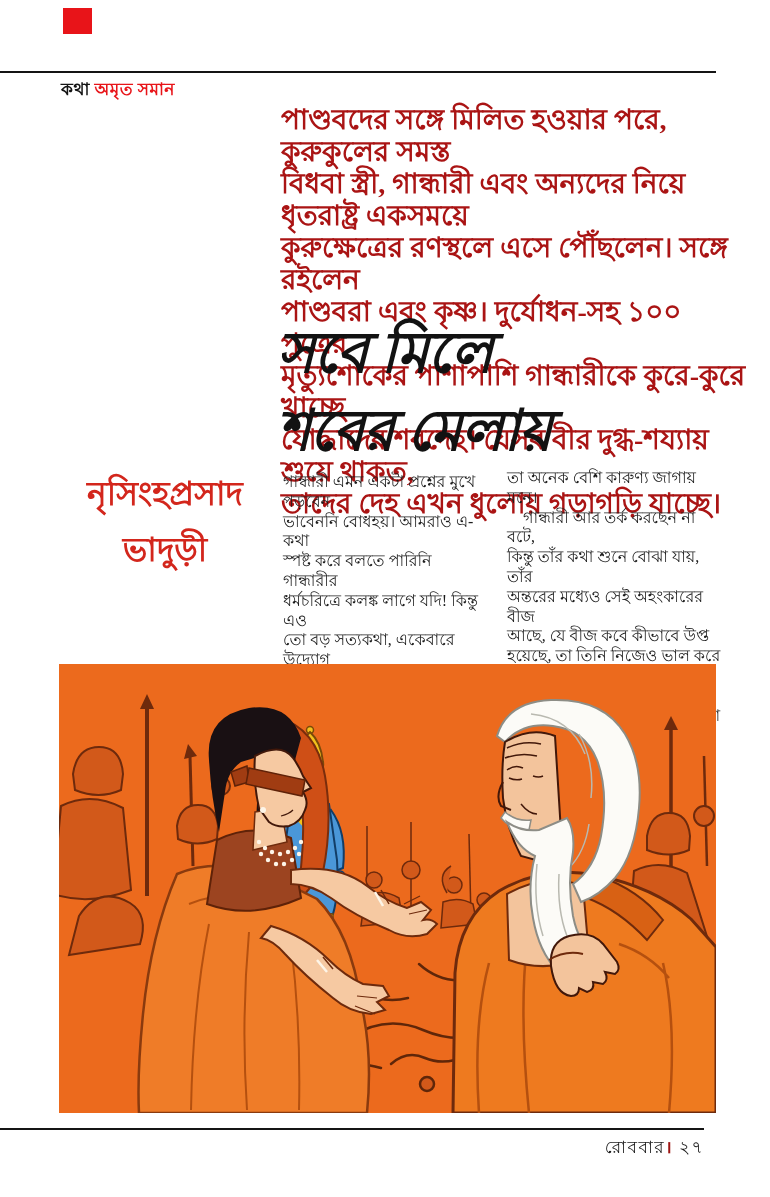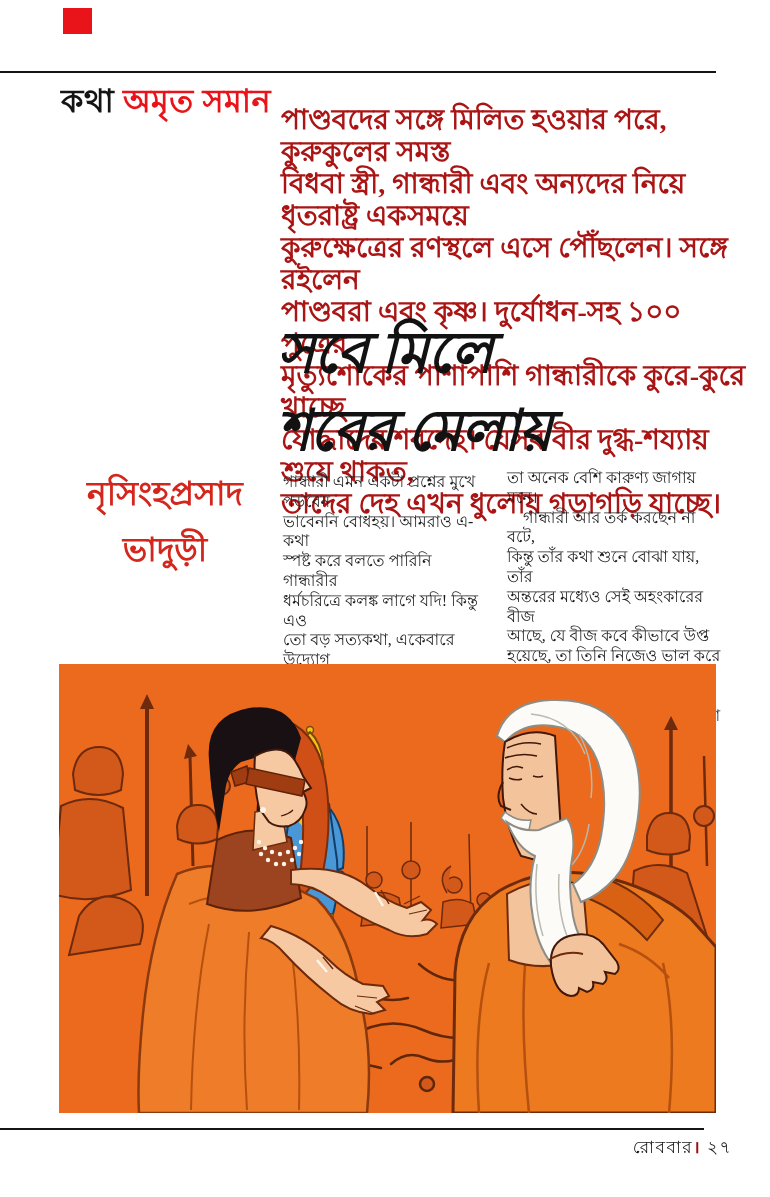--- a/index.html
+++ b/index.html
@@ -1,33 +1,33 @@
 <!DOCTYPE html>
 <html><head>
 <meta charset="utf-8">
 <style>
   html,body{margin:0;padding:0;}
   body{width:770px;height:1197px;background:#ffffff;position:relative;overflow:hidden;
        font-family:"Liberation Serif","DejaVu Serif",serif;}
   .abs{position:absolute;}
   .logo-mark{left:63px;top:8px;width:29px;height:26px;background:#e81419;}
   .top-rule{left:0;top:71px;width:716px;height:2px;background:#141414;}
-  .kicker{left:61px;top:76px;font-size:32px;font-weight:bold;color:#141414;letter-spacing:.5px;white-space:nowrap;}
+  .kicker{left:61px;top:76px;font-size:17px;font-weight:bold;color:#141414;letter-spacing:.5px;white-space:nowrap;}
   .kicker .red{color:#e01c1c;}
   .standfirst{left:281px;top:104px;width:466px;font-size:28px;line-height:32px;
               font-weight:600;color:#aa1414;white-space:pre-line;}
   .headline{left:277px;top:314px;font-size:57px;line-height:78px;font-weight:800;color:#121212;white-space:pre-line;letter-spacing:-1px;font-style:italic;}
   .byline{left:58px;top:468px;width:214px;text-align:center;font-size:33px;font-weight:bold;color:#d3261c;}
   .bodycol{font-size:16px;line-height:19.8px;color:#1c1c1c;white-space:pre-line;}
   .col1{left:283px;top:472px;width:200px;}
   .col2{left:507px;top:468px;width:214px;}
   .illus{left:59px;top:664px;width:657px;height:449px;}
   .illus svg{display:block;}
   .footer-rule{left:0;top:1128px;width:704px;height:2px;background:#151515;}
-  .footer{left:0;top:1134px;width:704px;text-align:right;font-size:17px;color:#1a1a1a;letter-spacing:1.5px;white-space:nowrap;padding-left:28px;}
+  .footer{left:0;top:1134px;width:704px;text-align:right;font-size:17px;color:#1a1a1a;letter-spacing:1.5px;white-space:nowrap;}
   .footer .sep{color:#9c1412;font-weight:bold;}
 </style>
 </head>
 <body>
 
 <div class="abs logo-mark" style="background-color: rgb(232, 20, 25);"></div>
 <div class="abs top-rule"></div>
 
 <div class="abs kicker"><span>কথা </span><span class="red" style="color: rgb(232, 20, 25);">অমৃত সমান</span></div>
 

